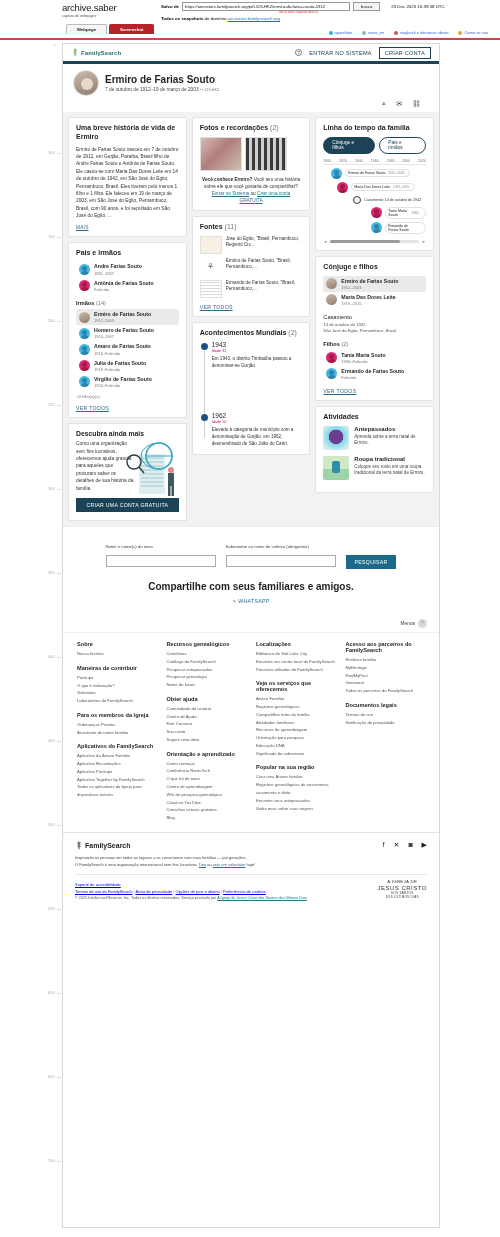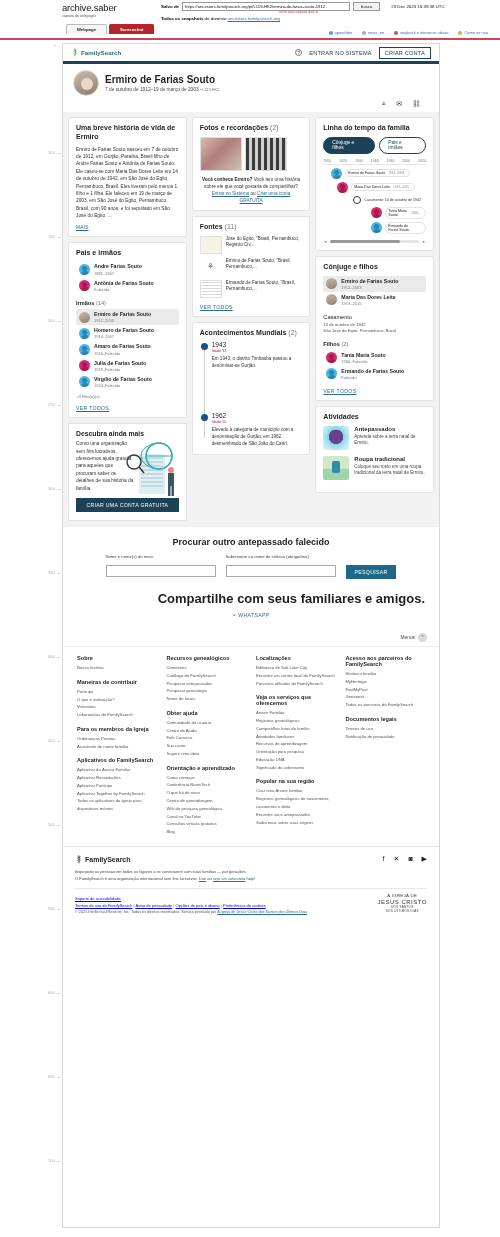--- a/index.html
+++ b/index.html
@@ -151,21 +151,21 @@
   .promo-cta { margin-top: 6px; background: #1b4256; color: #fff; font-size: 5.2px; text-align: center; padding: 4px 0; letter-spacing: .3px; }
 
   
   .search-sec { background: #fff; padding: 10px 14px 8px; text-align: center; border-top: 1px solid #eee; }
   .search-h { font-size: 9px; font-weight: bold; color: #1f1f1f; }
   .srch-row { display: flex; gap: 10px; align-items: flex-end; justify-content: center; margin-top: 7px; }
   .fgroup { text-align: left; }
   .flabel { font-size: 4.2px; color: #444; margin-bottom: 2px; }
   .finput { width: 110px; height: 12px; border: 1px solid #aaa; background: #fff; }
   .srch-btn { background: #1b6a8a; color: #fff; font-size: 5.2px; padding: 4px 9px; letter-spacing: .3px; }
-  .share-h { font-size: 13px; font-weight: bold; color: #1f1f1f; margin-top: 12px; text-align: right; }
+  .share-h { font-size: 10px; font-weight: bold; color: #1f1f1f; margin-top: 12px; }
   .wa { font-size: 5.2px; color: #2e6d8f; margin-top: 6px; letter-spacing: .3px; }
 
   
   .menos-row { display: flex; justify-content: flex-end; align-items: center; gap: 3px; padding: 6px 12px 4px; background: #fff; }
   .menos-t { font-size: 4.8px; color: #444; }
   .menos-c { width: 9px; height: 9px; border-radius: 50%; background: #d9d9d9; font-size: 5px; color: #555; text-align: center; line-height: 9px; }
 
   
   .flinks { background: #fff; display: flex; padding: 8px 14px 10px; gap: 10px; border-top: 1px solid #f0f0f0; }
   .fcol { flex: 1; }
@@ -592,21 +592,20 @@
                   </div>
                 </div>
               </div>
           </div>
         </div>
 
       </div>
     </div>
 
     <div class="search-sec">
-      <div class="search-h">Procurar outro antepassado falecido</div>
       <div class="srch-row">
         <div class="fgroup">
           <div class="flabel">Nome e nome(s) do meio</div>
           <input class="finput" type="text" value="" style="">
         </div>
         <div class="fgroup">
           <div class="flabel">Sobrenome ou nome de solteira (obrigatório)</div>
           <input class="finput" type="text" value="" style="">
         </div>
         <div class="srch-btn">PESQUISAR</div>

